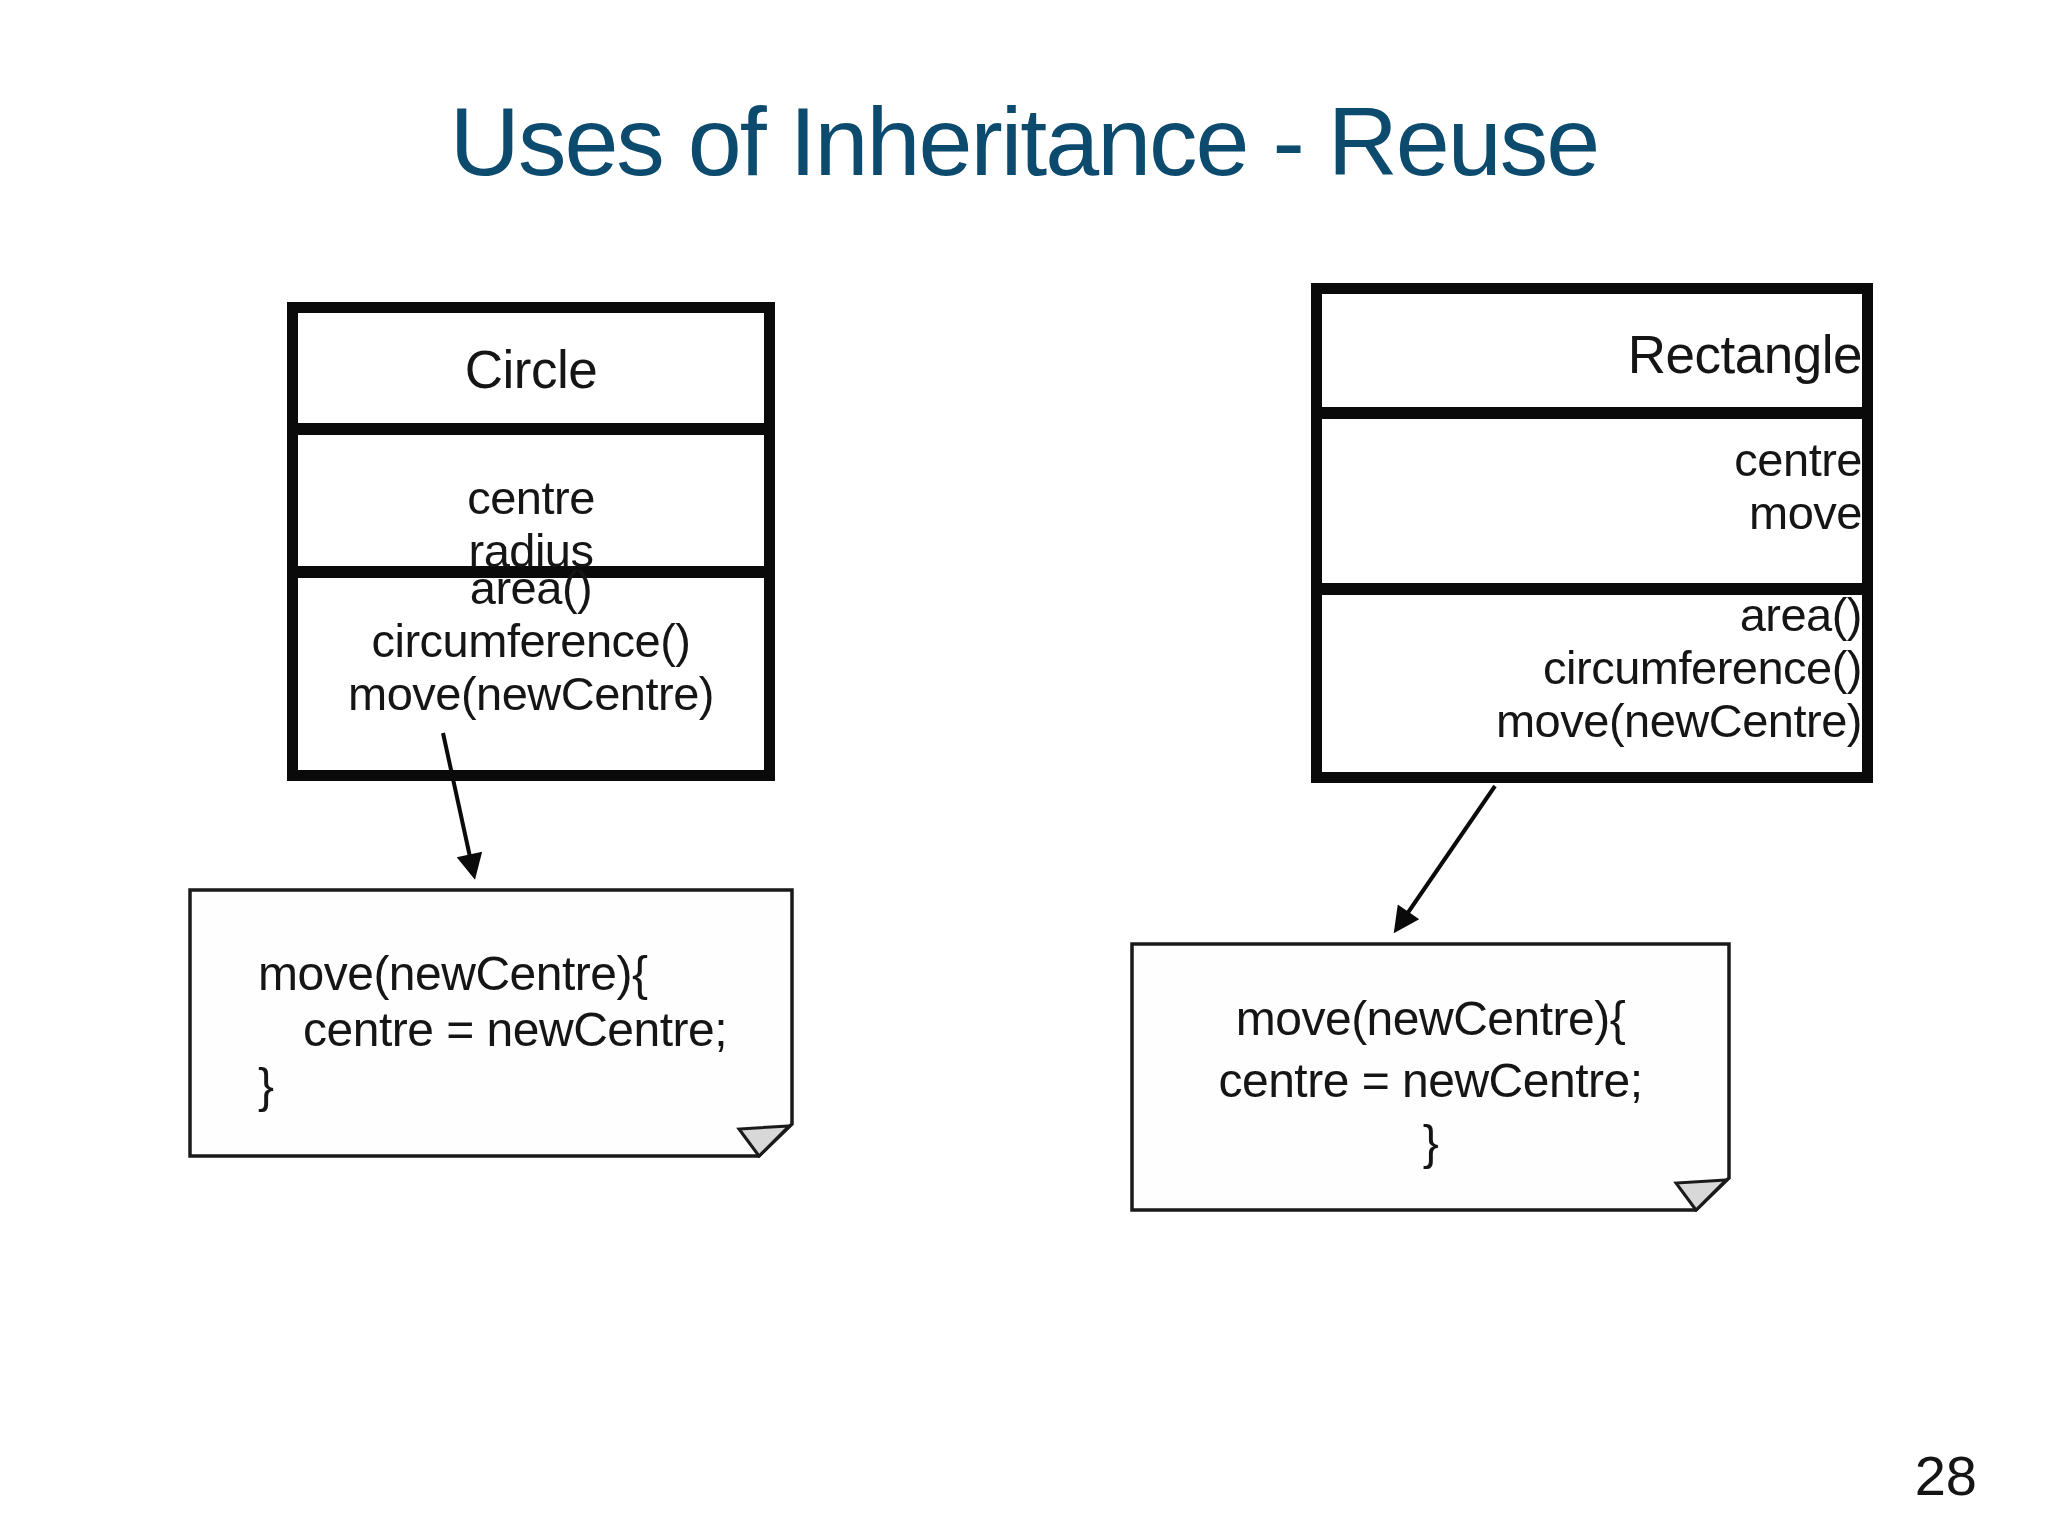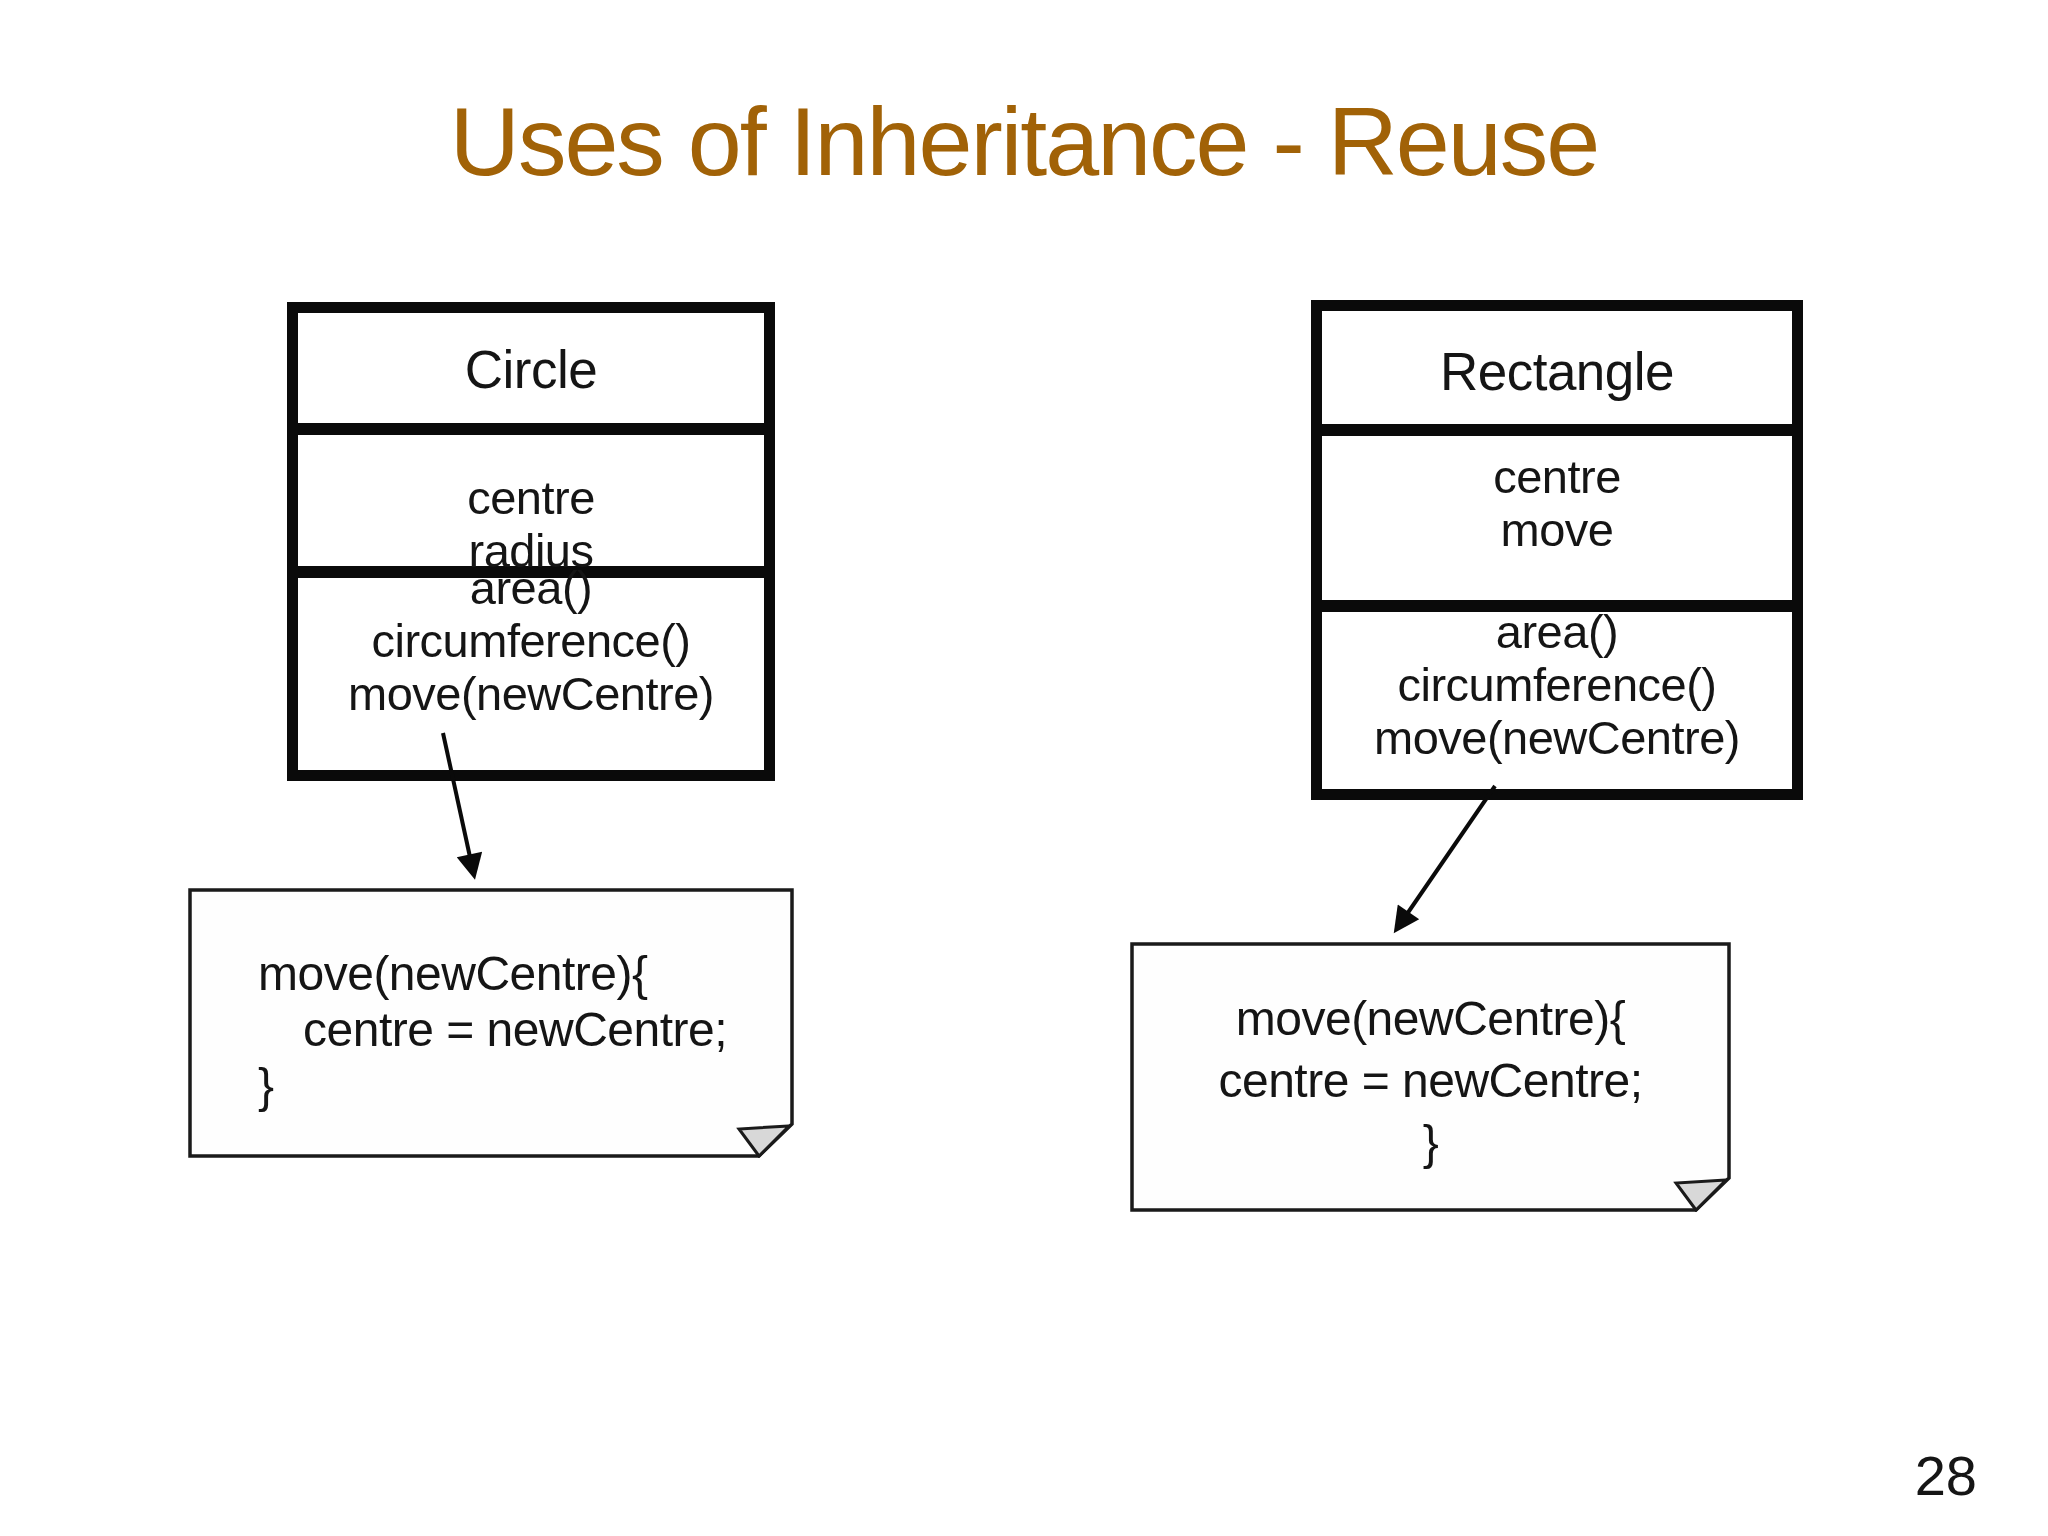--- a/index.html
+++ b/index.html
@@ -3,29 +3,29 @@
 <meta charset="utf-8">
 <style>
   html, body { margin:0; padding:0; background:#ffffff; }
   .slide {
     position:relative; width:2048px; height:1536px; background:#ffffff;
     font-family:"Liberation Sans", sans-serif; color:#151515; overflow:hidden;
   }
   .title {
     position:absolute; top:86px; left:0; width:100%; margin:0;
     text-align:center; font-size:97px; font-weight:400; letter-spacing:-2px;
-    color:#a16207; white-space:nowrap;
+    color:#0c4a6e; white-space:nowrap;
   }
   
   .uml-class {
     position:absolute; background:#ffffff; border:11px solid #0a0a0a;
     box-sizing:border-box; text-align:center;text-decoration:underline;
   }
   .uml-circle { left:287px; top:302px; width:488px; height:479px; }
-  .uml-rect   { left:1311px; top:300px; width:492px; height:500px; }
+  .uml-rect   { left:1311px; top:283px; width:562px; height:500px;text-align:right; }
   .cdiv { position:absolute; left:0; right:0; height:12px; background:#0a0a0a; }
   .uml-circle .d1 { top:110px; }
   .uml-circle .d2 { top:253px; }
   .uml-rect .d1 { top:113px; }
   .uml-rect .d2 { top:289px; }
   .cname {
     position:absolute; left:0; right:0; font-size:53px; line-height:62px;
     letter-spacing:-0.5px;
   }
   .uml-circle .cname { top:26px; }

